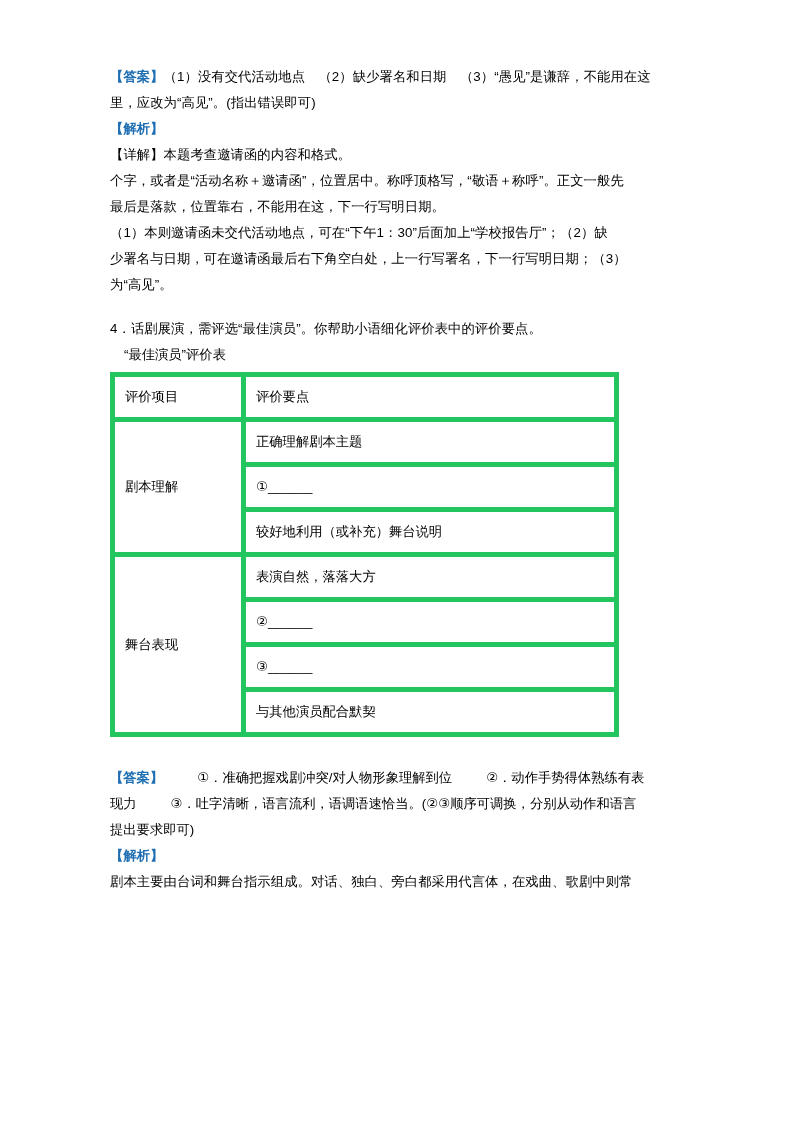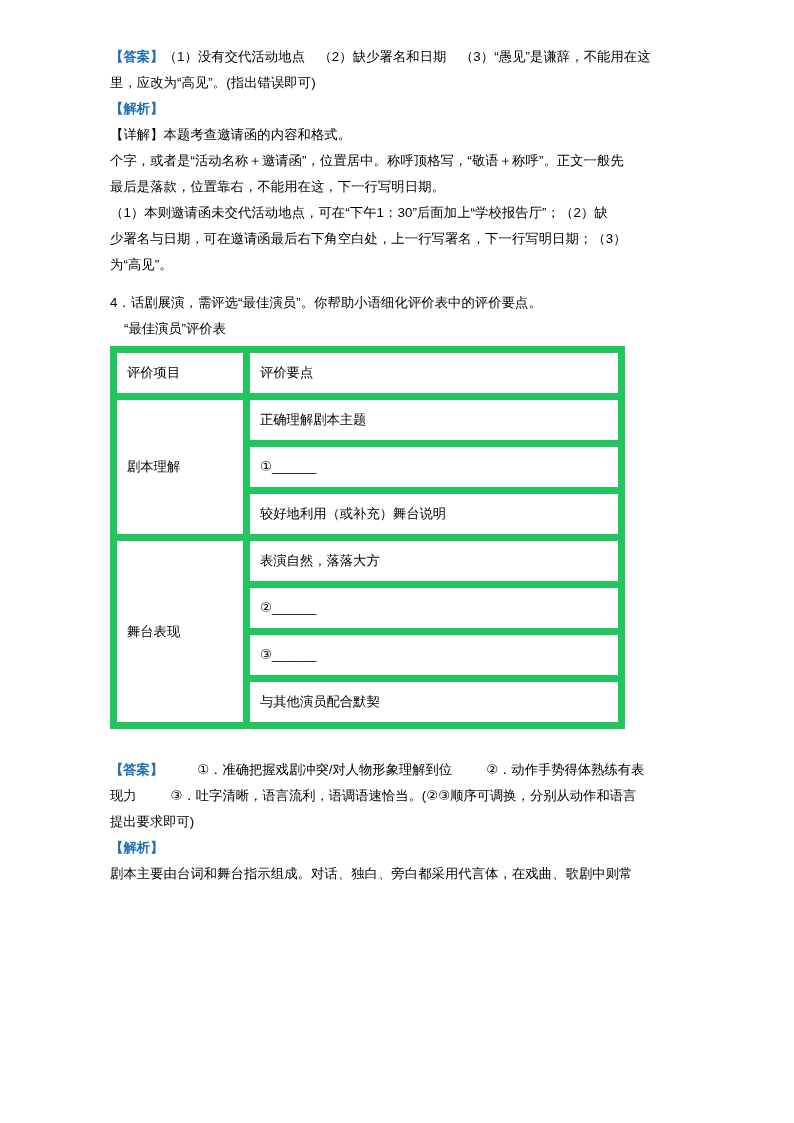--- a/index.html
+++ b/index.html
@@ -15,52 +15,52 @@
     position: relative;
     overflow: hidden;
   }
   .page {
     position: absolute;
     left: 0;
     top: 0;
     width: 794px;
     height: 1123px;
     box-sizing: border-box;
-    padding: 44px 110px 40px 110px;
+    padding: 64px 110px 40px 110px;
   }
   .line {
     font-size: 13.3px;
     line-height: 26px;
     color: #000;
     text-align: justify;
     letter-spacing: 0.1px;
   }
   .tag {
     color: #1f6fb2;
     font-weight: bold;
   }
   .q-line {
     font-size: 13.3px;
     line-height: 26px;
-    margin-top: 12px;
+    margin-top: 18px;
   }
   .tbl-title {
     font-size: 13.3px;
     line-height: 26px;
     padding-left: 14px;
   }
   table.eval {
     border-collapse: collapse;
     width: 460px;
     margin-top: 4px;
     margin-left: 0px;
     table-layout: fixed;
   }
   table.eval td {
-    border: 7px solid #22c55e;
+    border: 5px solid #22c55e;
     font-size: 13.3px;
     padding: 9px 8px 9px 10px;
     vertical-align: middle;
     line-height: 20px;
     height: 22px;
   }
   td.col1 {
     width: 108px;
     text-align: left;
   }

